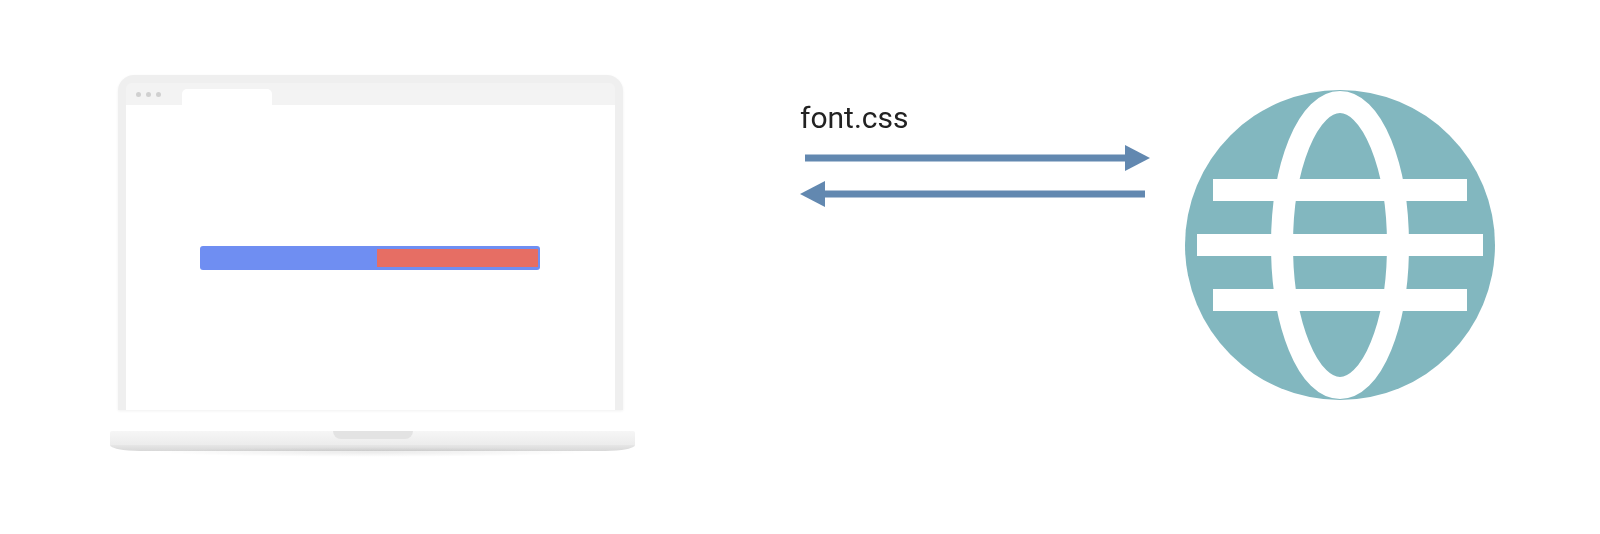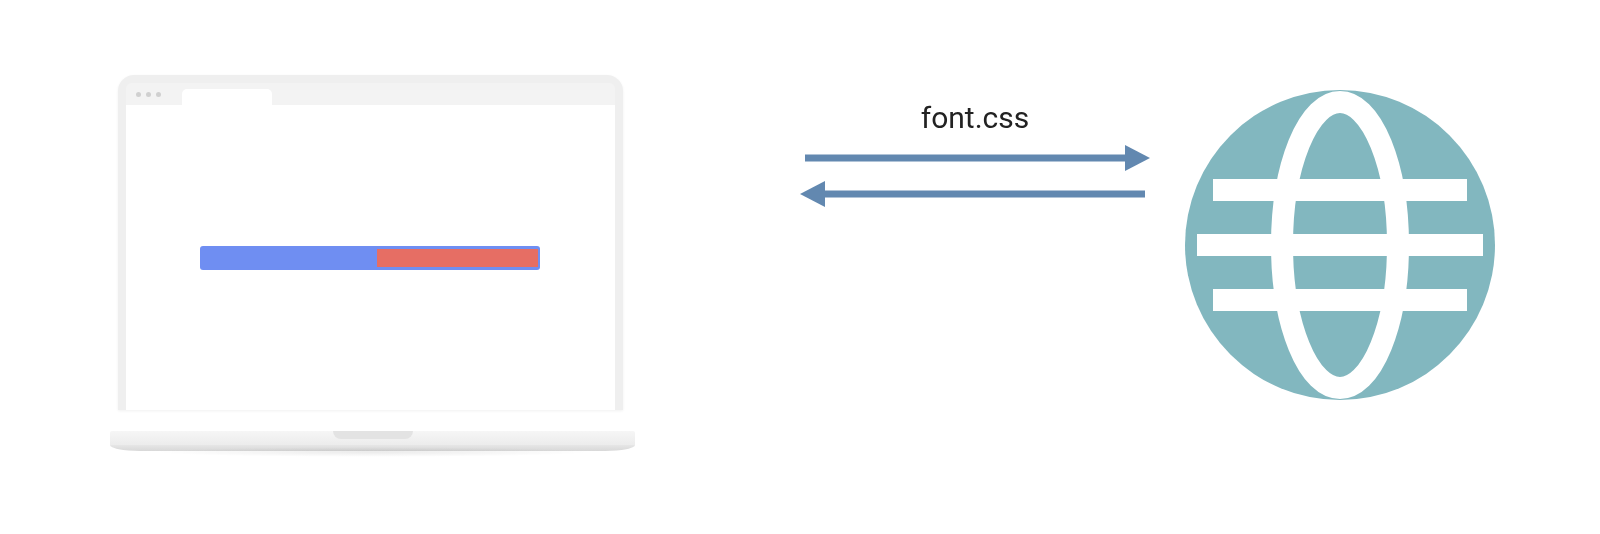--- a/index.html
+++ b/index.html
@@ -113,21 +113,21 @@
       height: 10px;
       background: radial-gradient(ellipse at center, rgba(0,0,0,0.08) 0%, rgba(0,0,0,0) 70%);
     }
     .arrows {
       position: absolute;
       left: 800px;
       top: 100px;
       width: 350px;
     }
     .arrow-label {
-      text-align: center;
+      text-align: left;
       font-size: 30px;
       color: #222;
       margin-bottom: 8px;
     }
     .arrow-svg {
       display: block;
     }
     .globe {
       position: absolute;
       right: 100px;

